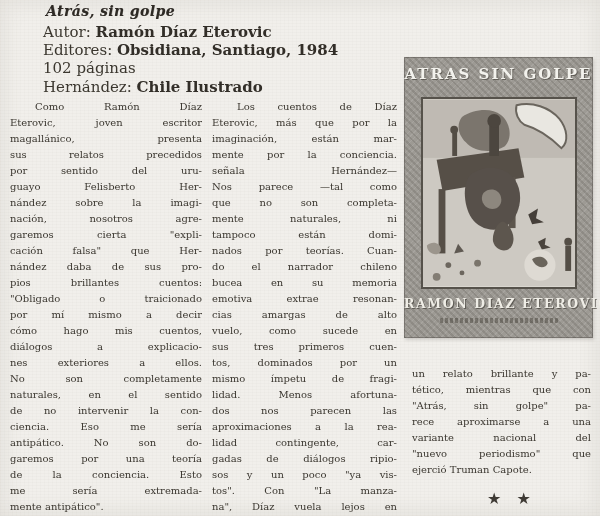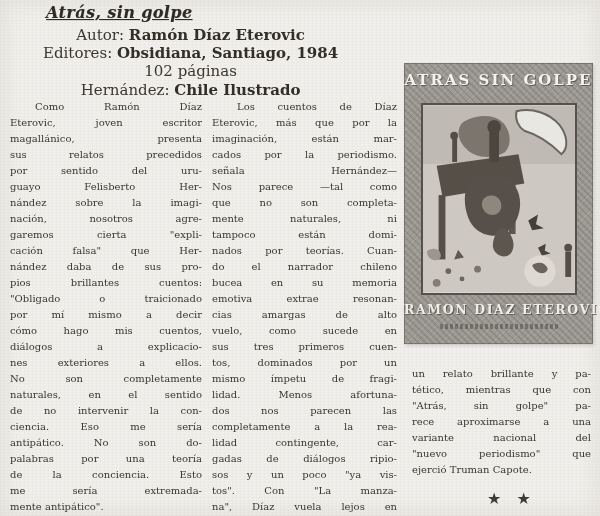--- a/index.html
+++ b/index.html
@@ -12,27 +12,26 @@
       repeating-linear-gradient(0deg, rgba(90,85,75,.022) 0 1px, rgba(0,0,0,0) 1px 3px),
       repeating-linear-gradient(90deg, rgba(90,85,75,.018) 0 1px, rgba(0,0,0,0) 1px 4px),
       #f1efeb;
     box-shadow: inset 0 0 22px rgba(120,113,100,.14);
     color:#38342e;
   }
 
   
   .header { position:absolute; left:46px; top:3px; }
   .title {
-    font-size:16px; font-weight:bold; font-style:italic;
+    font-size:14px; font-weight:bold; font-style:italic;
     letter-spacing:.4px; color:#2e2a25;
     text-shadow:.4px .4px 0 rgba(46,42,37,.35);
-    text-decoration:underline;
   }
   .meta { margin-top:4px; margin-left:-3px; font-size:15px; line-height:18.2px; }
-  .meta .row { white-space:nowrap;text-align:center; }
+  .meta .row { white-space:nowrap; }
   .meta .lbl { font-weight:normal; color:#3b372f; }
   .meta .val { font-weight:bold; color:#322e28; }
 
   
   .col { position:absolute; font-size:10px; line-height:16px; color:#3a362f; }
   .col1 { left:10px;  top:99px;  width:192px; }
   .col2 { left:212px; top:99px;  width:185px; }
   .col3 { left:412px; top:366px; width:179px; }
   .tline { text-align:justify; text-align-last:justify; overflow:hidden; white-space:nowrap; }
   .tline.last { text-align-last:left; }
@@ -40,21 +39,20 @@
   .indent-first .tline:first-child { text-indent:25px; }
 
   
   .cover {
     position:absolute; left:404px; top:57px; width:189px; height:281px;
     background:
       repeating-linear-gradient(45deg, rgba(70,66,60,.18) 0 2px, rgba(0,0,0,0) 2px 5px),
       repeating-linear-gradient(135deg, rgba(255,255,255,.10) 0 1px, rgba(0,0,0,0) 1px 4px),
       #9d9a94;
     box-shadow: inset 0 0 0 1px rgba(80,76,70,.45), 1px 2px 3px rgba(60,55,48,.18);
-    margin-top: 6px;
   }
   .cover-title {
     position:absolute; top:8px; left:0; width:100%; text-align:center;
     font-weight:bold; font-size:15px; letter-spacing:2px;
     color:#f3f2ed; text-shadow:1px 1px 0 rgba(62,58,52,.6);
     white-space:nowrap;
   }
   .cover-art {
     position:absolute; left:17px; top:40px; width:156px; height:192px;
     background:#cdc9c2;
@@ -112,47 +110,47 @@
       <div class="tline">"Obligado o traicionado</div>
       <div class="tline">por mí mismo a decir</div>
       <div class="tline">cómo hago mis cuentos,</div>
       <div class="tline">diálogos a explicacio-</div>
       <div class="tline">nes exteriores a ellos.</div>
       <div class="tline">No son completamente</div>
       <div class="tline">naturales, en el sentido</div>
       <div class="tline">de no intervenir la con-</div>
       <div class="tline">ciencia. Eso me sería</div>
       <div class="tline">antipático. No son do-</div>
-      <div class="tline">palabras por una teoría</div>
+      <div class="tline">garemos por una teoría</div>
       <div class="tline">de la conciencia. Esto</div>
       <div class="tline">me sería extremada-</div>
       <div class="tline last">mente antipático".</div>
     </div>
   <div class="col col2 indent-first justify-all">
       <div class="tline">Los cuentos de Díaz</div>
       <div class="tline">Eterovic, más que por la</div>
       <div class="tline">imaginación, están mar-</div>
-      <div class="tline">cados por la periodismo.</div>
+      <div class="tline">mente por la conciencia.</div>
       <div class="tline">señala Hernández—</div>
       <div class="tline">Nos parece —tal como</div>
       <div class="tline">que no son completa-</div>
       <div class="tline">mente naturales, ni</div>
       <div class="tline">tampoco están domi-</div>
       <div class="tline">nados por teorías. Cuan-</div>
       <div class="tline">do el narrador chileno</div>
       <div class="tline">bucea en su memoria</div>
       <div class="tline">emotiva extrae resonan-</div>
       <div class="tline">cias amargas de alto</div>
       <div class="tline">vuelo, como sucede en</div>
       <div class="tline">sus tres primeros cuen-</div>
       <div class="tline">tos, dominados por un</div>
       <div class="tline">mismo ímpetu de fragi-</div>
       <div class="tline">lidad. Menos afortuna-</div>
       <div class="tline">dos nos parecen las</div>
-      <div class="tline">completamente a la rea-</div>
+      <div class="tline">aproximaciones a la rea-</div>
       <div class="tline">lidad contingente, car-</div>
       <div class="tline">gadas de diálogos ripio-</div>
       <div class="tline">sos y un poco "ya vis-</div>
       <div class="tline">tos". Con "La manza-</div>
       <div class="tline last">na", Díaz vuela lejos en</div>
     </div>
   <div class="col col3">
       <div class="tline">un relato brillante y pa-</div>
       <div class="tline">tético, mientras que con</div>
       <div class="tline">"Atrás, sin golpe" pa-</div>

